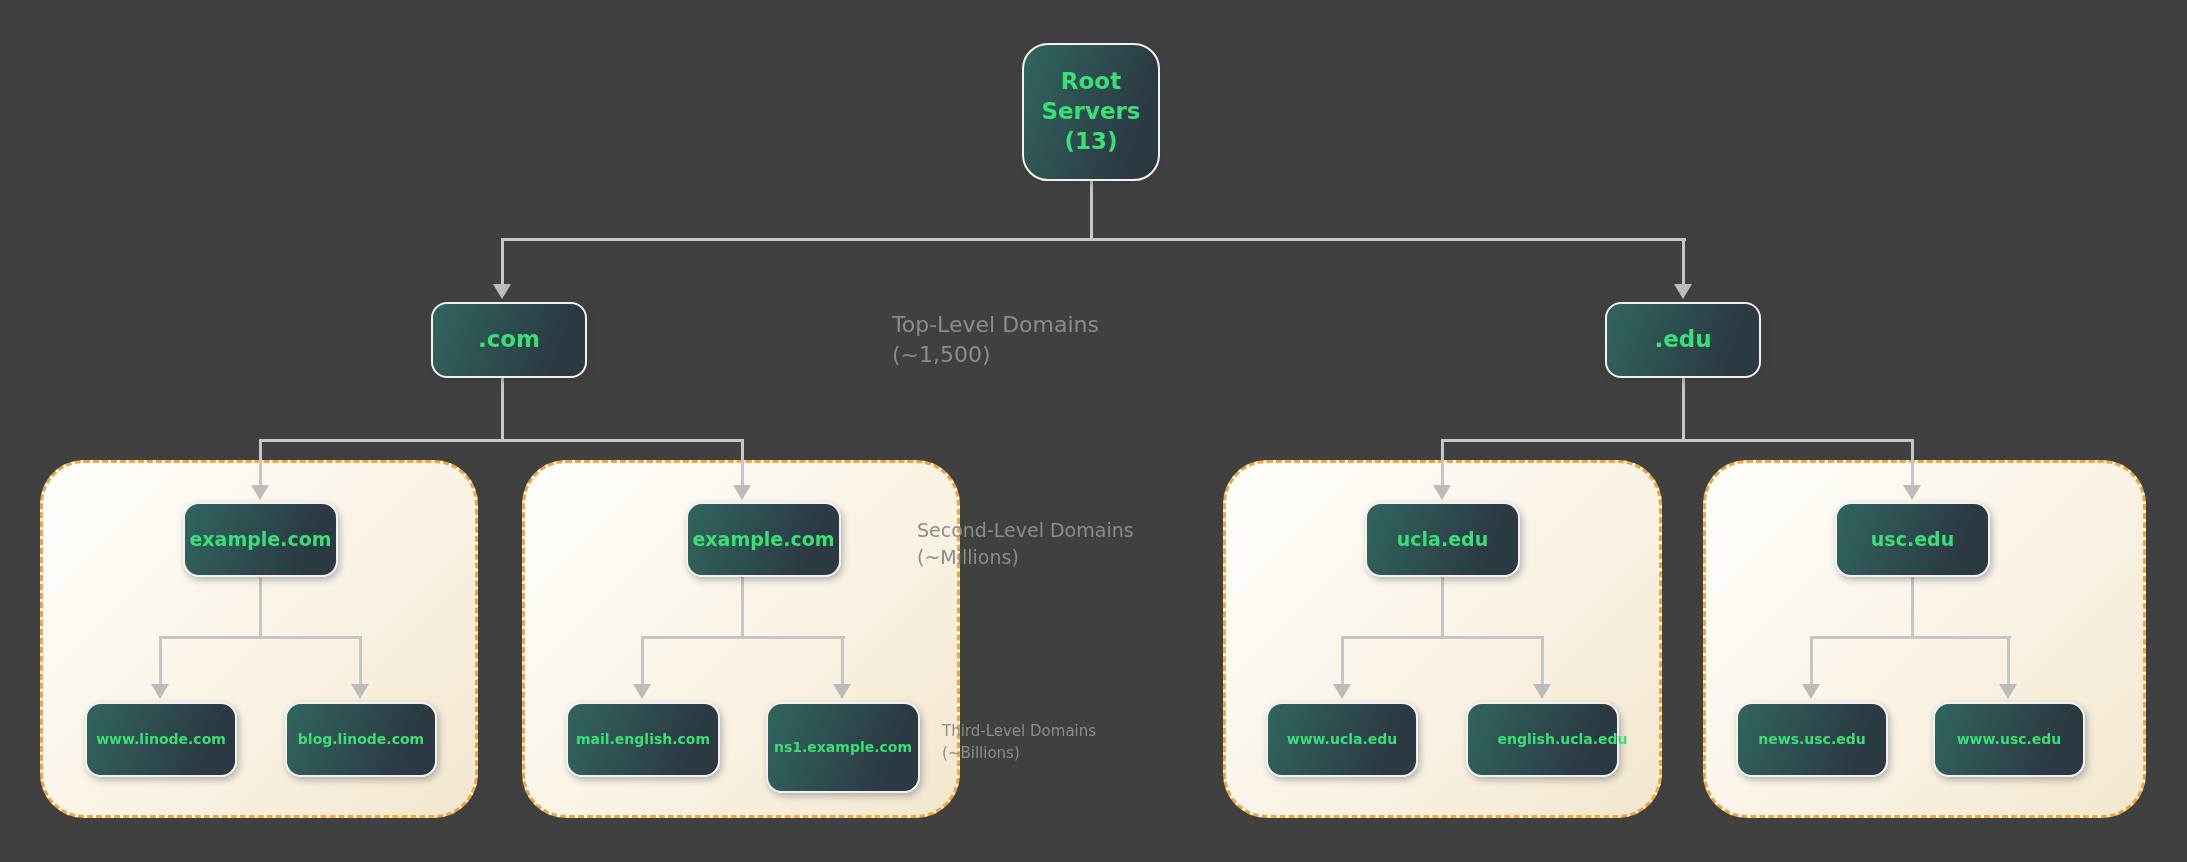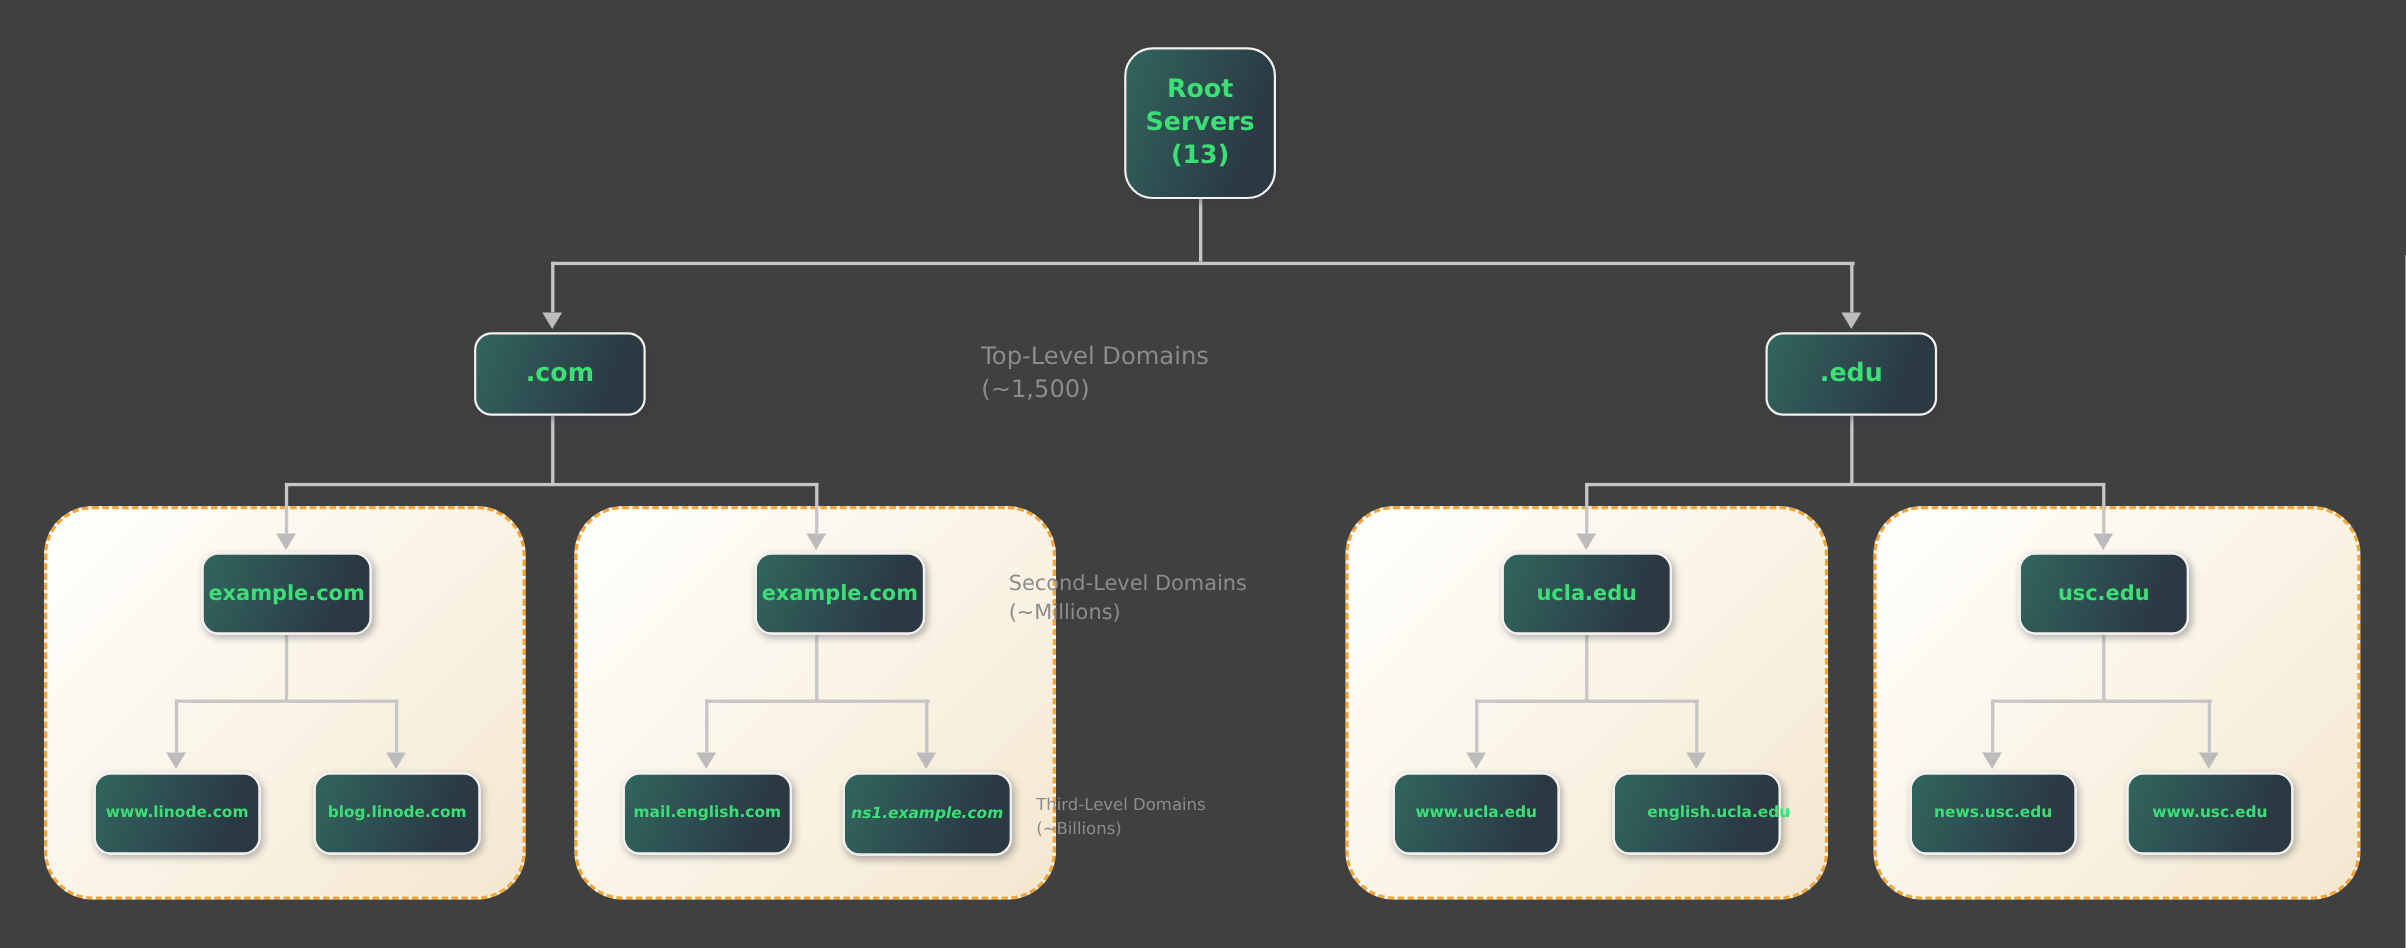--- a/index.html
+++ b/index.html
@@ -127,21 +127,21 @@
   <div class="node node-tld" style="left:1605px;top:302px;width:156px;height:76px;">.edu</div>
 
   <div class="node node-sld" style="left:183px;top:502px;width:155px;height:75px;">example.com</div>
   <div class="node node-sld" style="left:686px;top:502px;width:155px;height:75px;">example.com</div>
   <div class="node node-sld" style="left:1365px;top:502px;width:155px;height:75px;">ucla.edu</div>
   <div class="node node-sld" style="left:1835px;top:502px;width:155px;height:75px;">usc.edu</div>
 
   <div class="node node-3ld" style="left:85px;top:702px;width:152px;height:75px;">www.linode.com</div>
   <div class="node node-3ld" style="left:285px;top:702px;width:152px;height:75px;">blog.linode.com</div>
   <div class="node node-3ld" style="left:566px;top:702px;width:154px;height:75px;">mail.english.com</div>
-  <div class="node node-3ld" style="left:766px;top:702px;width:154px;height:76px;font-style:italic;">ns1.example.com</div>
+  <div class="node node-3ld" style="left:766px;top:702px;width:154px;height:91px;">ns1.example.com</div>
   <div class="node node-3ld" style="left:1266px;top:702px;width:152px;height:75px;">www.ucla.edu</div>
   <div class="node node-3ld" style="left:1466px;top:702px;width:153px;height:75px;padding-left:43px;">english.ucla.edu</div>
   <div class="node node-3ld" style="left:1736px;top:702px;width:152px;height:75px;">news.usc.edu</div>
   <div class="node node-3ld" style="left:1933px;top:702px;width:152px;height:75px;">www.usc.edu</div>
 
   <div class="lvl lvl-1" style="left:892px;top:310px;width:400px;">
     <span>Top-Level Domains</span>
     <span>(~1,500)</span>
   </div>
   <div class="lvl lvl-2" style="left:917px;top:517px;width:350px;">

